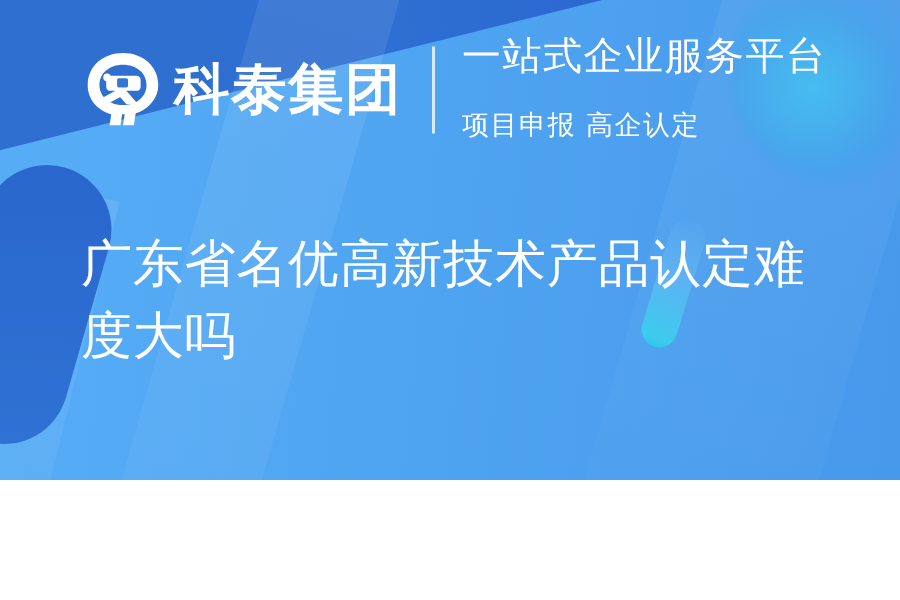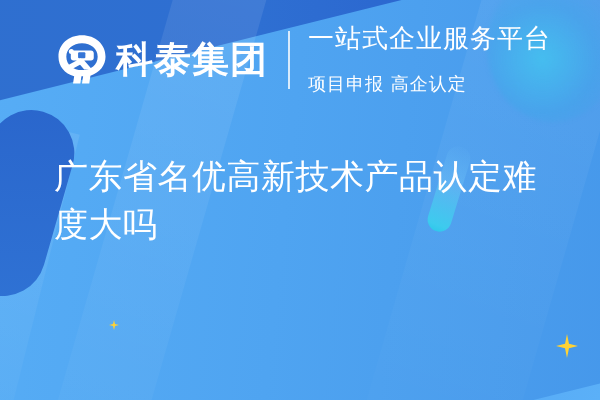--- a/index.html
+++ b/index.html
@@ -3,21 +3,21 @@
 <meta charset="utf-8">
 <style>
   html, body {
     margin: 0;
     padding: 0;
     background: #ffffff;
   }
   #banner {
     position: relative;
     width: 600px;
-    height: 400px;
+    height: 320px;
     overflow: hidden;
     font-family: "DejaVu Sans", "Liberation Sans", sans-serif;
     background: linear-gradient(118deg, #3575d6 0%, #3f8ae6 32%, #4da0f2 58%, #5bb0f8 100%);
   }
   
   .bg-layer { position: absolute; pointer-events: none; }
 
   
   .wedge-dark {
     top: -40px; left: -60px;

